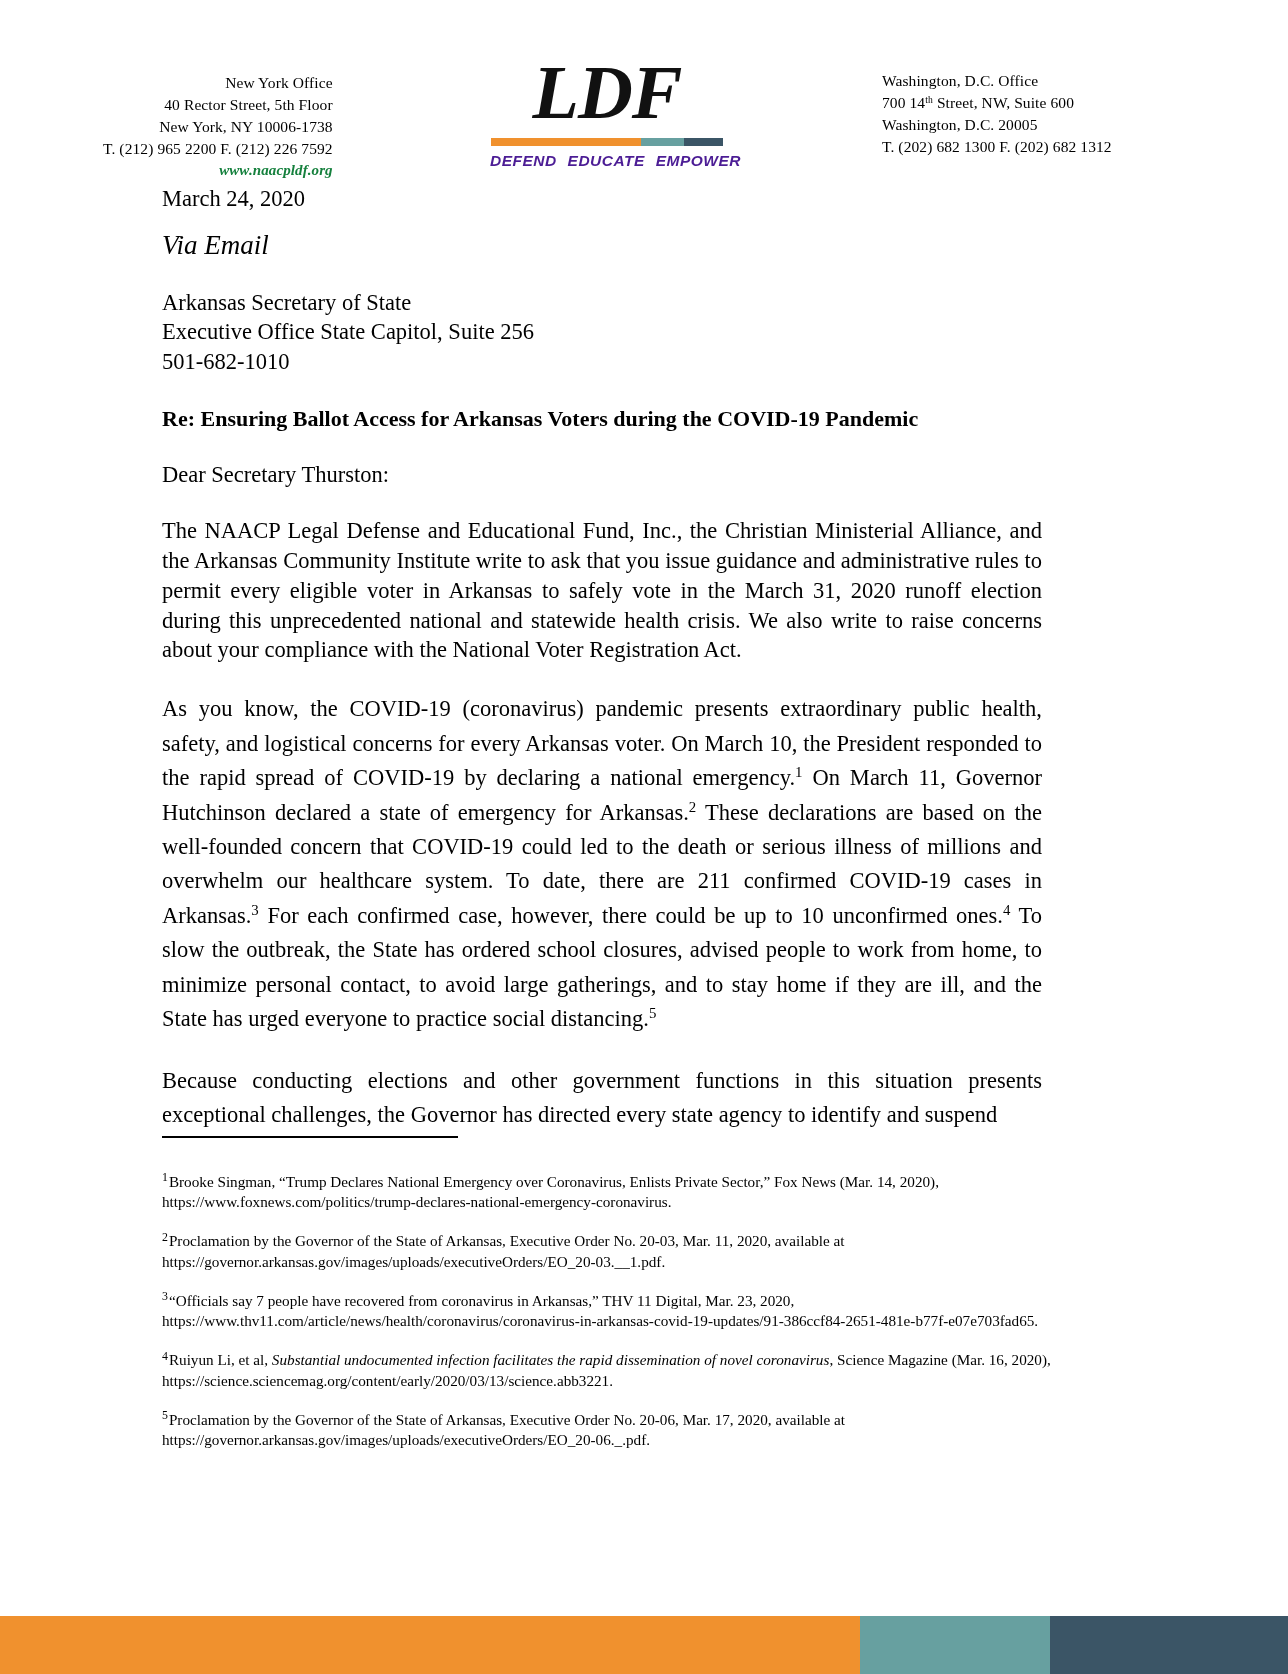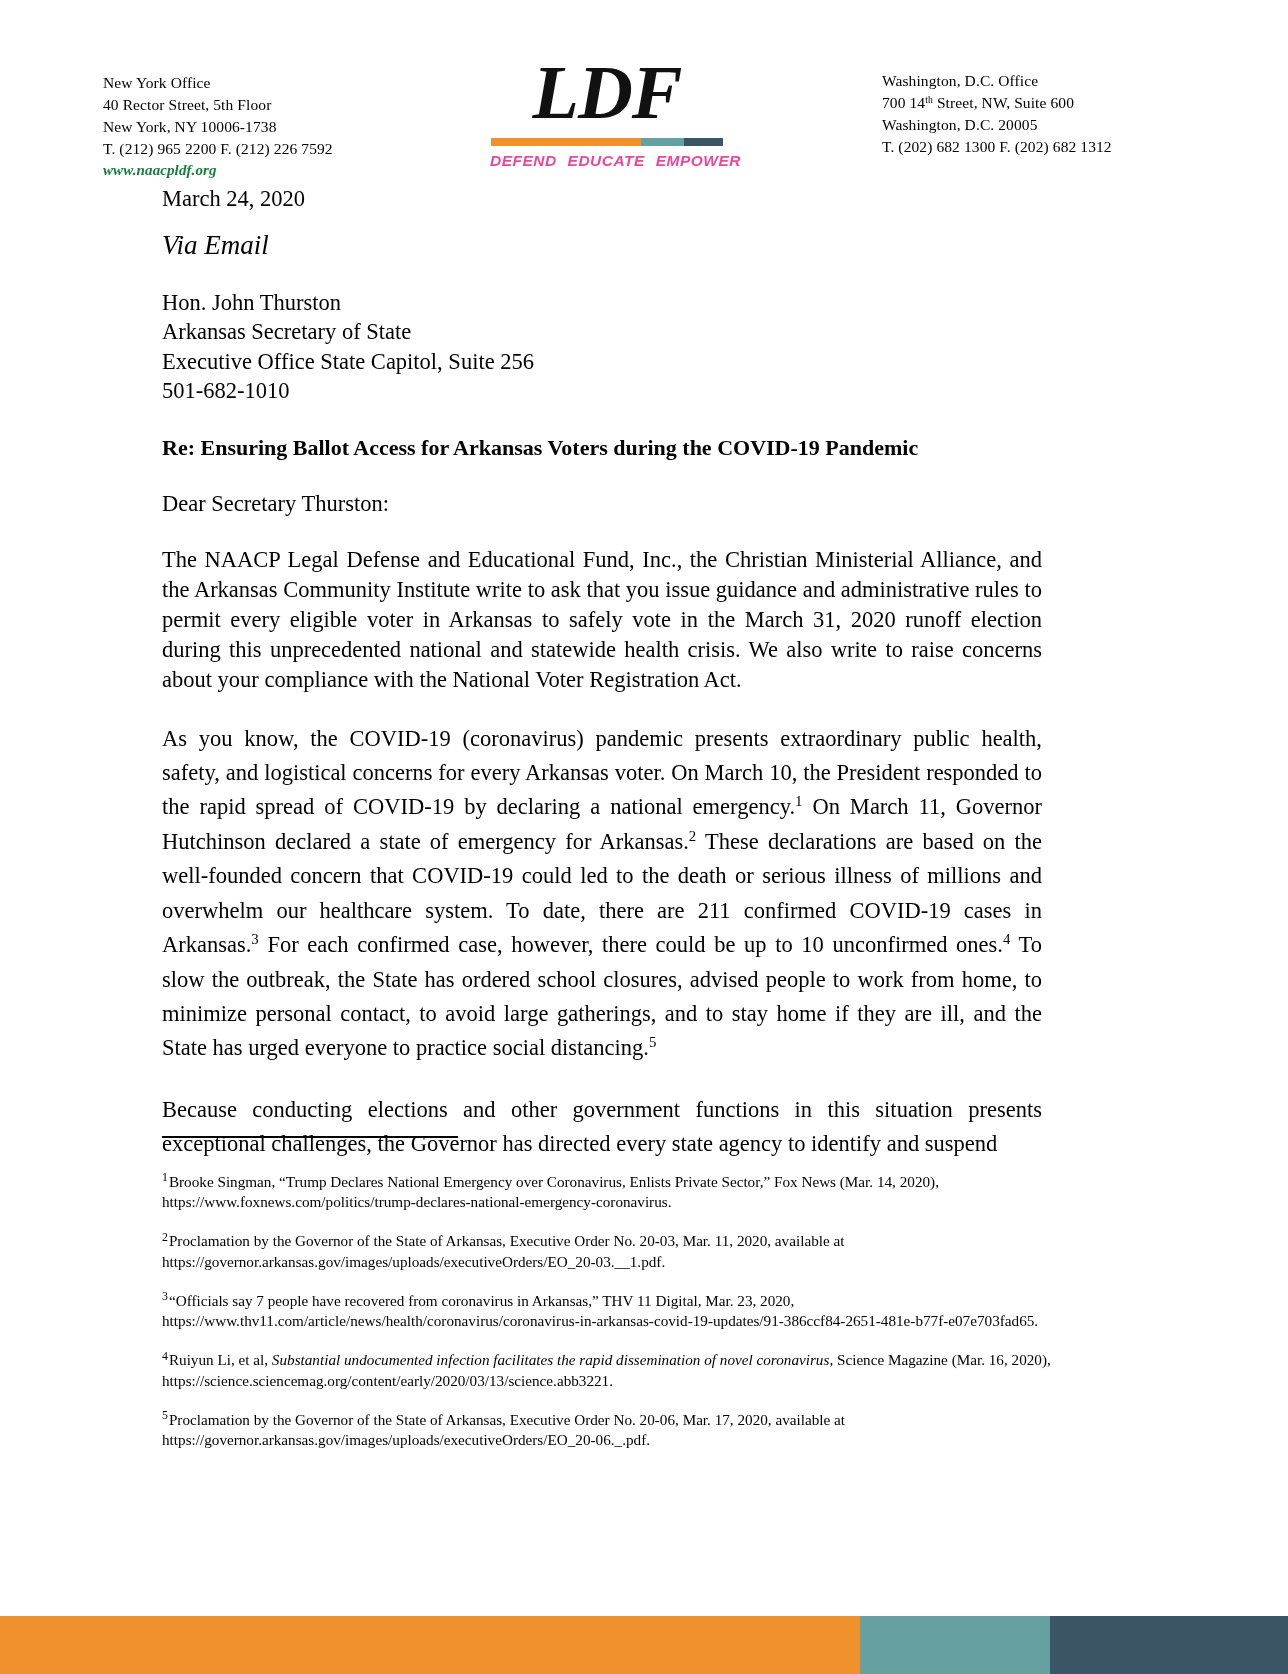--- a/index.html
+++ b/index.html
@@ -22,20 +22,21 @@
     top: 0; left: 0; right: 0;
     height: 180px;
   }
   .addr-left {
     position: absolute;
     left: 103px;
     top: 72px;
     font-size: 15.5px;
     line-height: 1.42;
     letter-spacing: 0.1px;
+    text-align: right;
   }
   .addr-right {
     position: absolute;
     left: 882px;
     top: 70px;
     font-size: 15.5px;
     line-height: 1.42;
     letter-spacing: 0.1px;
   }
   .addr-line { white-space: nowrap; }
@@ -78,21 +79,21 @@
   }
   .logo-rules .seg-o { flex: 0 0 64.5%; background: #f0912e; }
   .logo-rules .seg-t { flex: 0 0 18.5%; background: #67a0a0; }
   .logo-rules .seg-d { flex: 1 1 auto;  background: #3b5566; }
   .logo-tag {
     margin-top: 6px;
     font-family: "Liberation Sans", "DejaVu Sans", sans-serif;
     font-size: 15.5px;
     font-weight: 700;
     letter-spacing: 0.5px;
-    color: #ec4899;
+    color: #4c1d95;
     white-space: nowrap;
   }
   .logo-tag span { margin: 0 3px; }
 
   
   .page-body {
     position: absolute;
     left: 162px;
     top: 186px;
     width: 880px;
@@ -210,21 +211,20 @@
 
 </div>
 
 <div class="page-body">
 
   <div class="date-line">March 24, 2020</div>
 
   <div class="via-email">Via Email</div>
 
   <div class="recipient">
-    <div>Hon. John Thurston</div>
     <div>Arkansas Secretary of State</div>
     <div>Executive Office State Capitol, Suite 256</div>
     <div>501-682-1010</div>
   </div>
 
   <div class="re-line">Re: Ensuring Ballot Access for Arkansas Voters during the COVID-19 Pandemic</div>
 
   <div class="salutation">Dear Secretary Thurston:</div>
 
   <p class="para">The NAACP Legal Defense and Educational Fund, Inc., the Christian Ministerial Alliance, and the Arkansas Community Institute write to ask that you issue guidance and administrative rules to permit every eligible voter in Arkansas to safely vote in the March 31, 2020 runoff election during this unprecedented national and statewide health crisis. We also write to raise concerns about your compliance with the National Voter Registration Act.</p>

